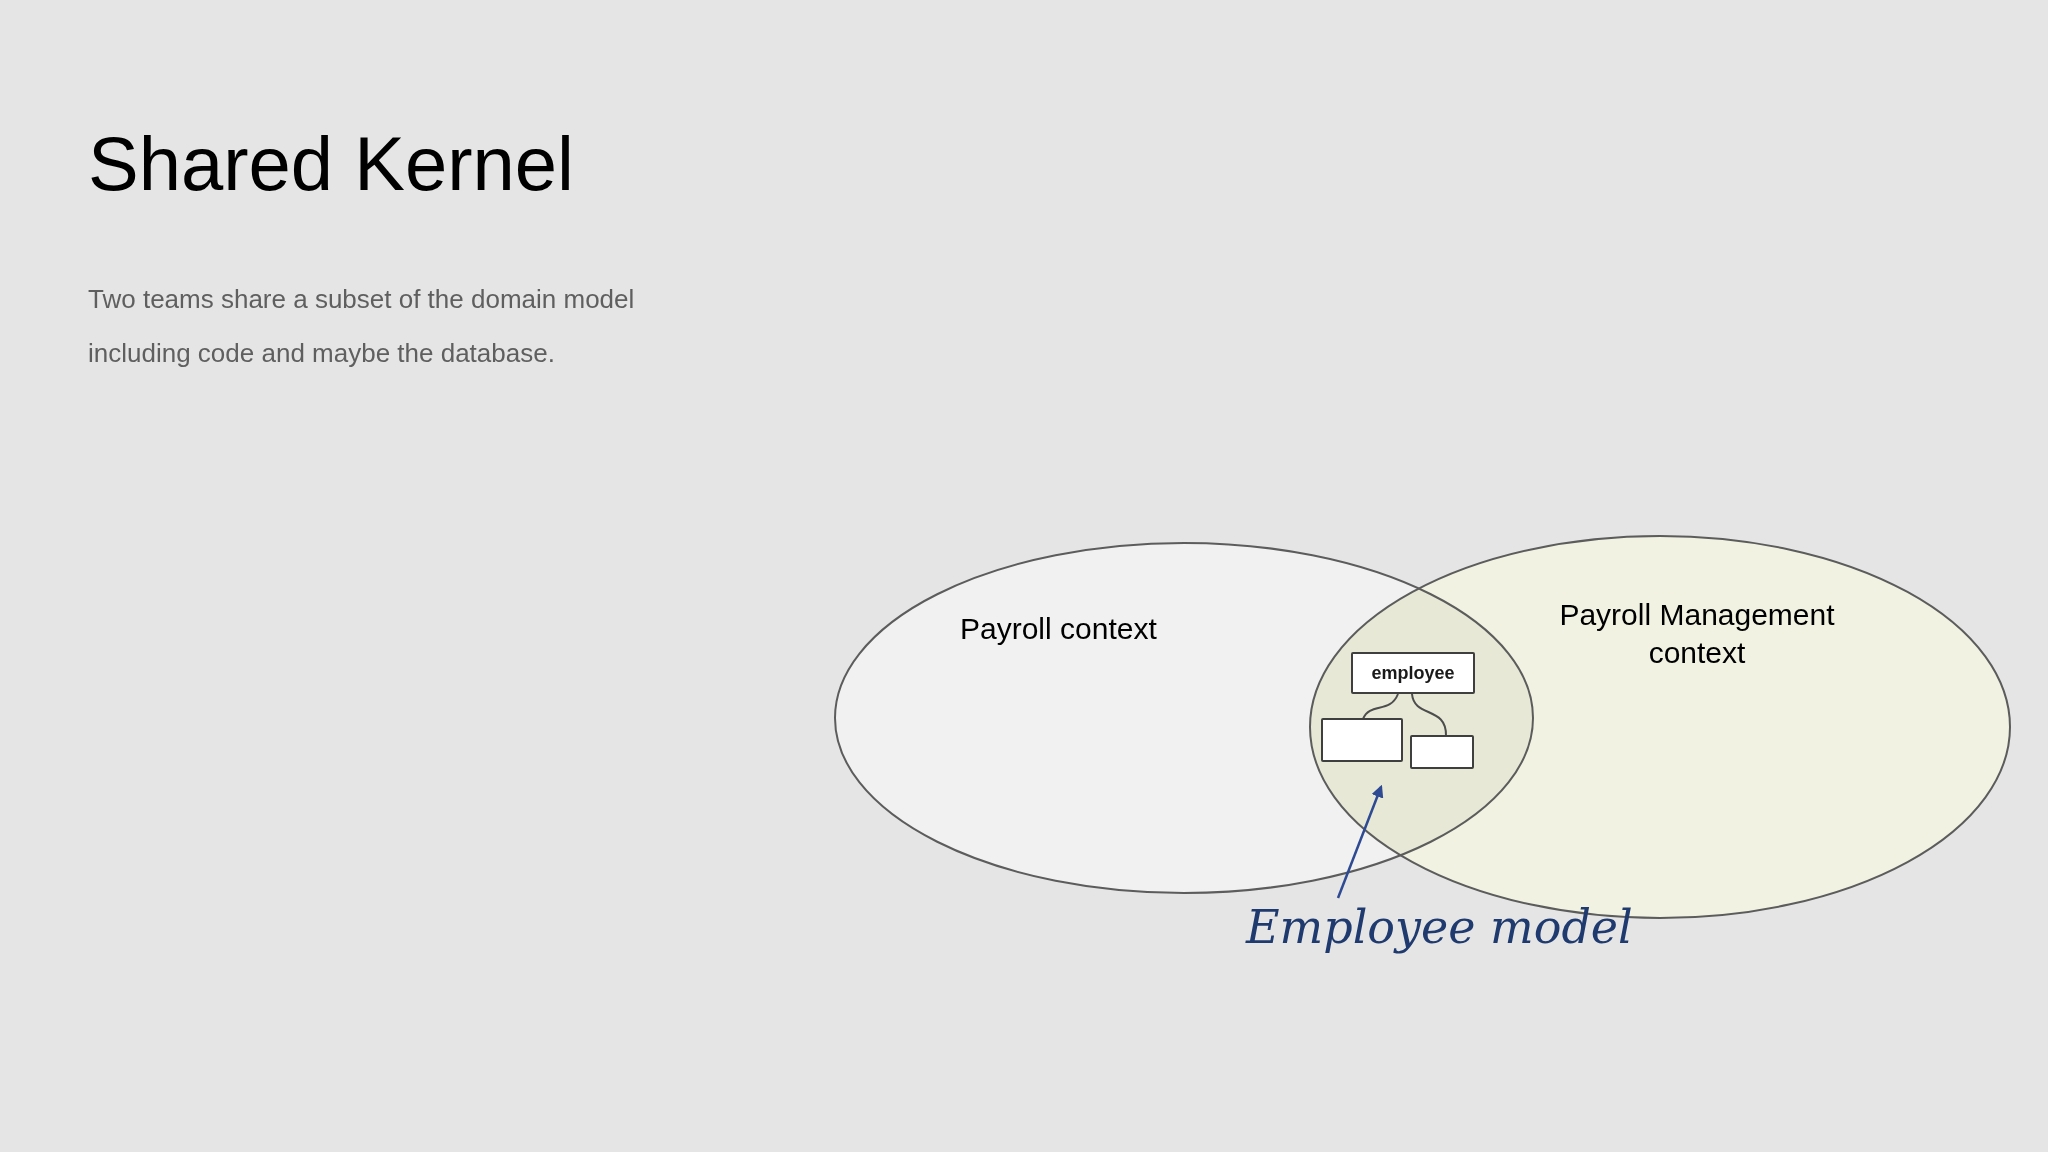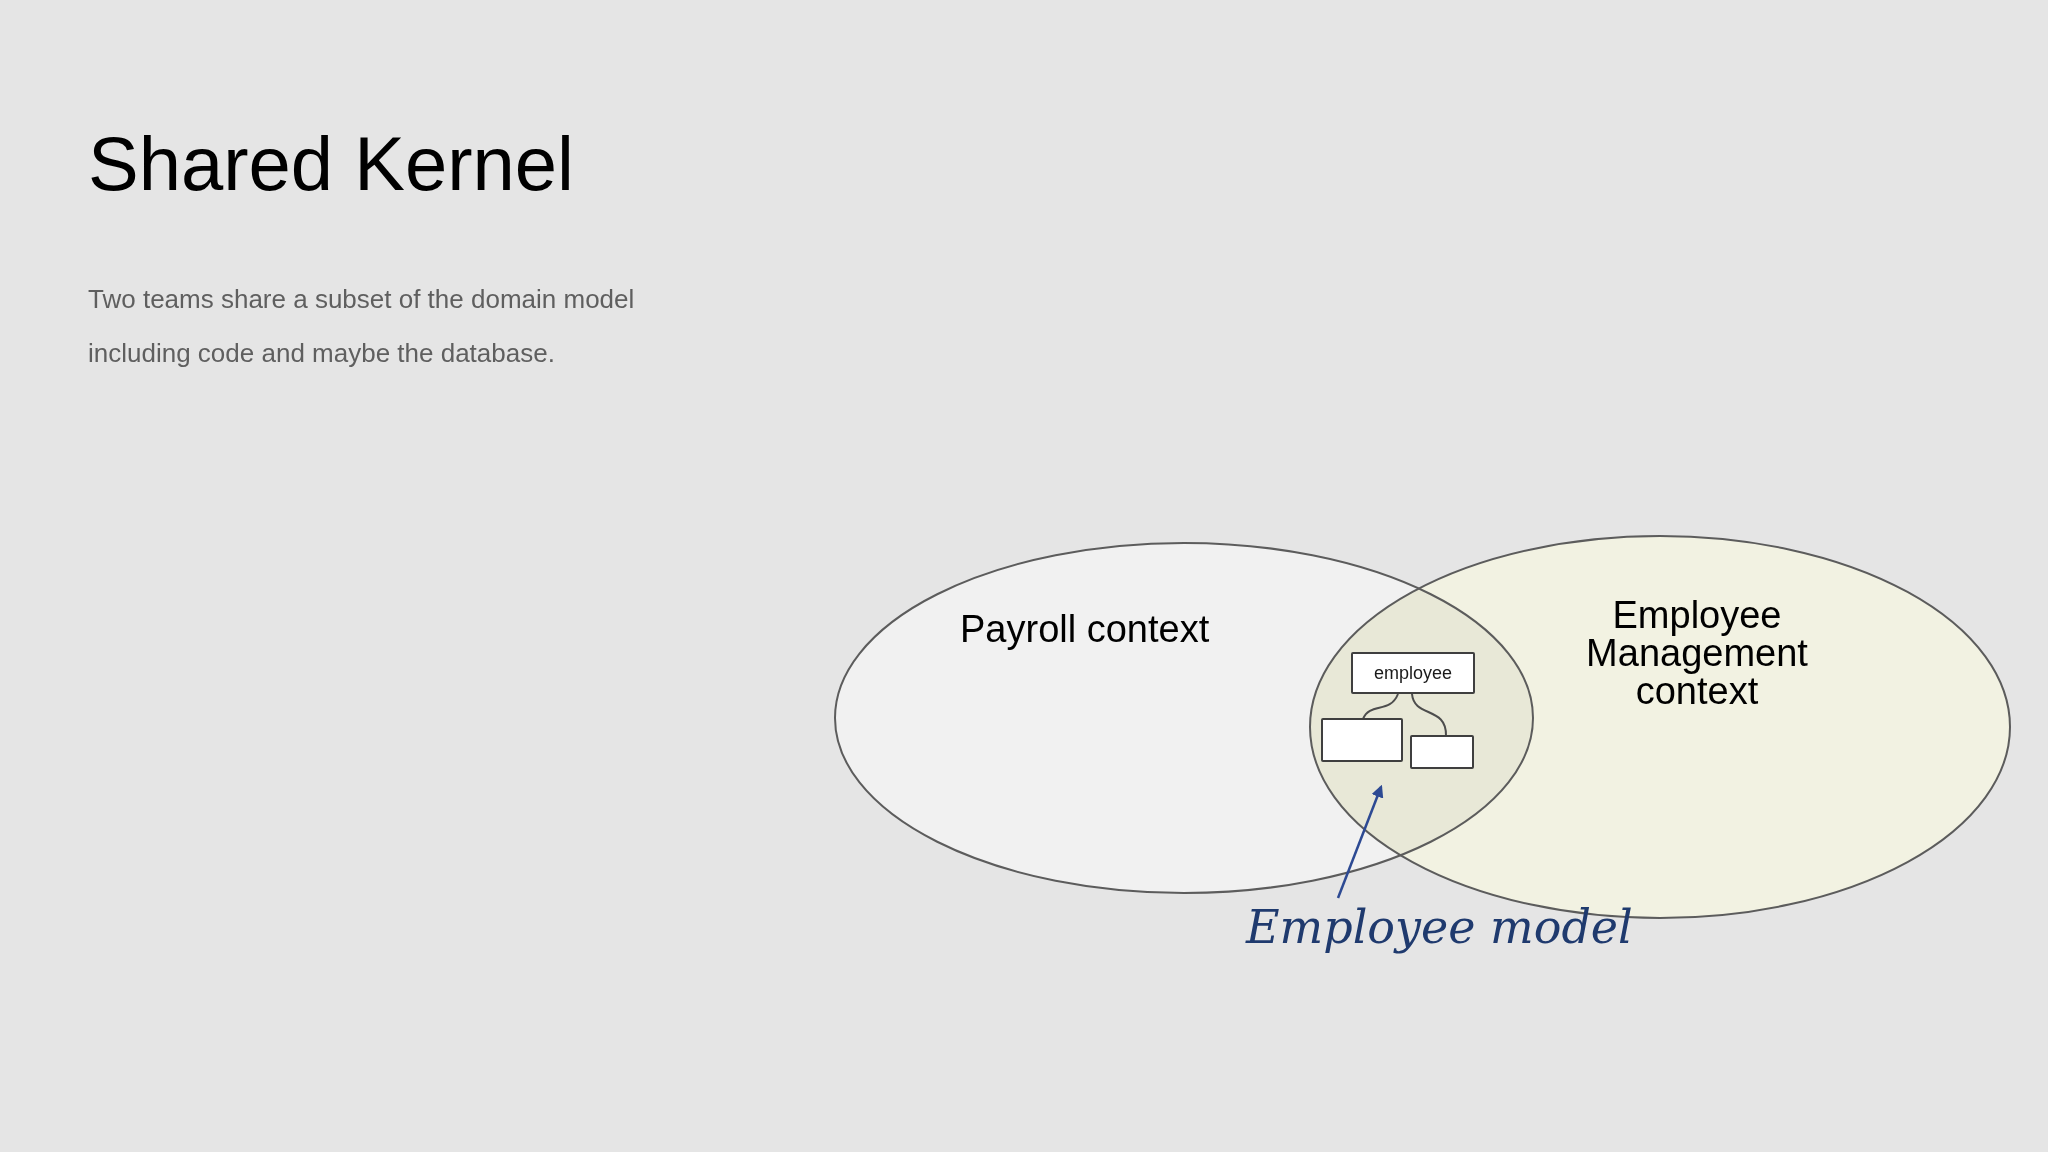--- a/index.html
+++ b/index.html
@@ -45,21 +45,21 @@
   .venn {
     position: absolute;
     left: 0;
     top: 0;
     width: 2048px;
     height: 1152px;
   }
   .diagram-label {
     position: absolute;
     color: #000000;
-    font-size: 38px;
+    font-size: 30px;
     line-height: 38px;
     white-space: pre-line;
   }
   .payroll-label {
     left: 960px;
     top: 610px;
   }
   .em-label {
     left: 1522px;
     top: 596px;
@@ -76,20 +76,21 @@
   .employee-box {
     left: 1351px;
     top: 652px;
     width: 124px;
     height: 42px;
     display: flex;
     align-items: center;
     justify-content: center;
     font-size: 18px;
     color: #1a1a1a;
+    font-weight: bold;
   }
   .small-box-left {
     left: 1321px;
     top: 718px;
     width: 82px;
     height: 44px;
   }
   .small-box-right {
     left: 1410px;
     top: 735px;
@@ -137,21 +138,21 @@
     <ellipse cx="1660" cy="727" rx="350" ry="191" fill="none" stroke-width="2" stroke="#5c5c5c"></ellipse>
 
     <path d="M 1398 694 C 1390 714, 1370 702, 1363 719" fill="none" stroke-width="2" stroke="#4d4d4d"></path>
     <path d="M 1412 694 C 1414 718, 1447 706, 1446 736" fill="none" stroke-width="2" stroke="#4d4d4d"></path>
 
     <line x1="1338" y1="898" x2="1381" y2="787" stroke-width="2.5" marker-end="url(#arrowhead)" stroke="#2d4a93"></line>
   </svg>
 
   <div class="diagram-label payroll-label">Payroll context</div>
 
-  <div class="diagram-label em-label">Employee Management
+  <div class="diagram-label em-label">Payroll Management
 context</div>
 
   <div class="kernel-box employee-box">
     <span>employee</span>
   </div>
 
   <div class="kernel-box small-box-left"></div>
 
   <div class="kernel-box small-box-right"></div>
 

